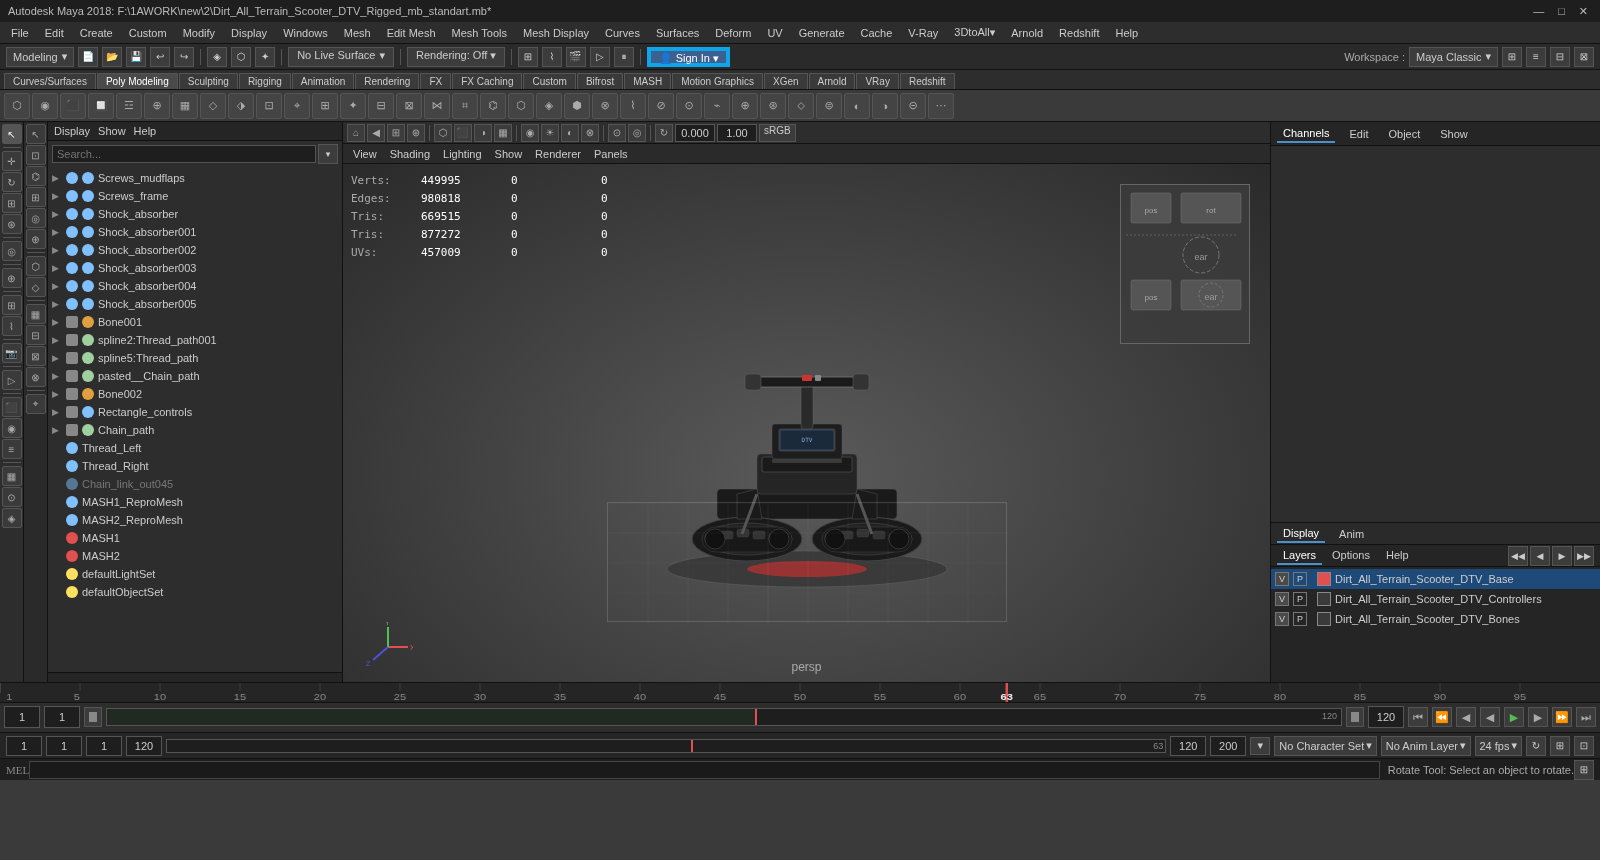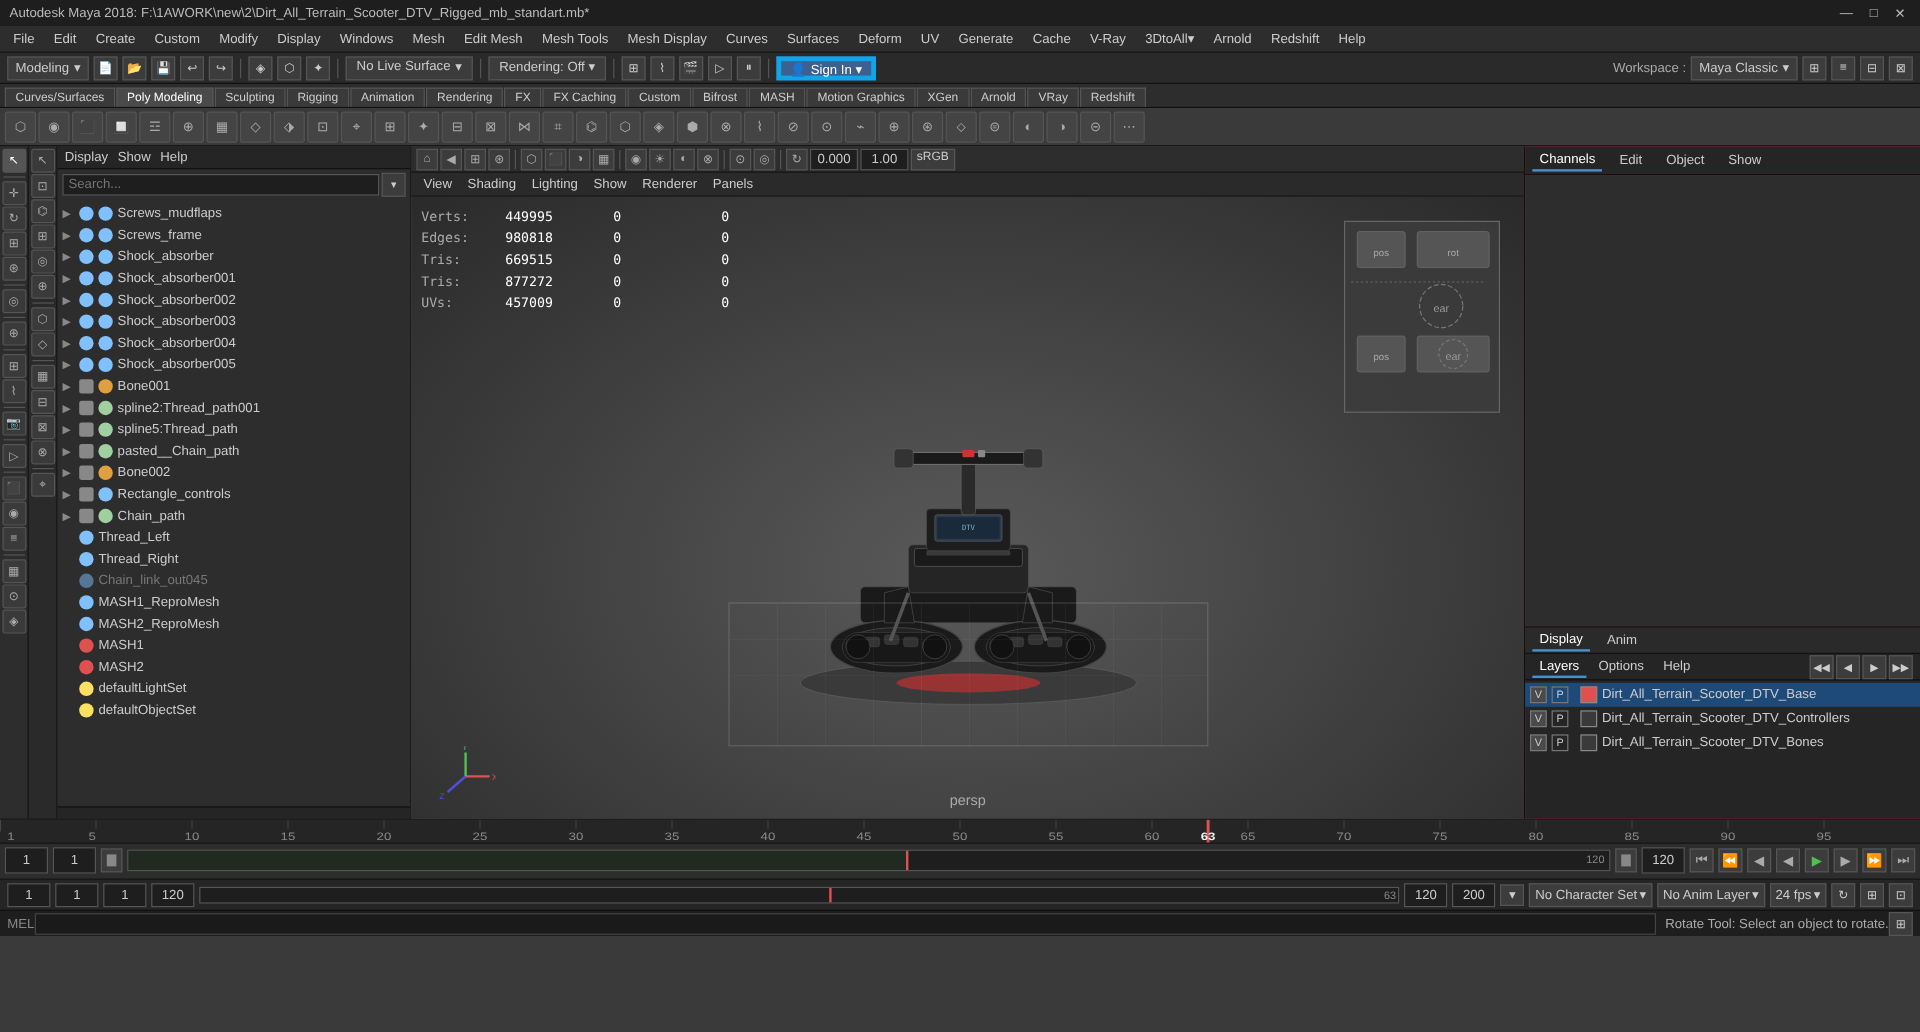--- a/index.html
+++ b/index.html
@@ -1348,19 +1348,19 @@
   <div class="bc-dropdown">
     <span>24 fps</span>
     <span>▾</span>
   </div>
   <div class="ws-btn">↻</div>
   <div class="ws-btn">⊞</div>
   <div class="ws-btn">⊡</div>
 </div>
 
 <div id="statusbar">
-  <span style="color:#888;margin-right:0;">MEL</span>
+  <span style="color:#888;margin-right:0;font-family:Liberation Serif, serif;">MEL</span>
   <input type="text" class="mel-input" placeholder="" style="flex: 1 1 0%; background: rgb(26, 26, 26); border: 1px solid rgb(68, 68, 68); color: rgb(204, 204, 204); font-size: 11px; padding: 0px 4px; height: 18px;">
   <span style="margin-left:8px;color:#aaa;">Rotate Tool: Select an object to rotate.</span>
   <div id="statusbar-right">
     <div class="ws-btn">⊞</div>
   </div>
 </div>
 
 </body></html>

